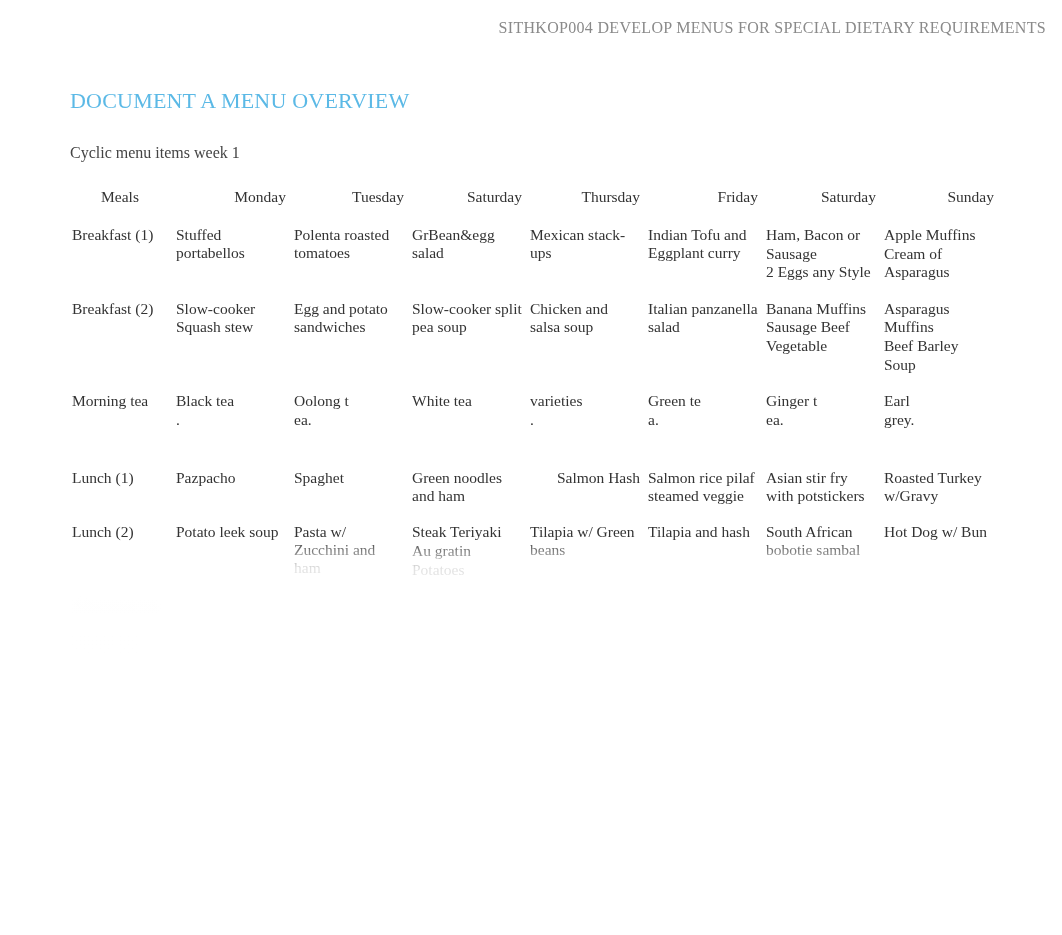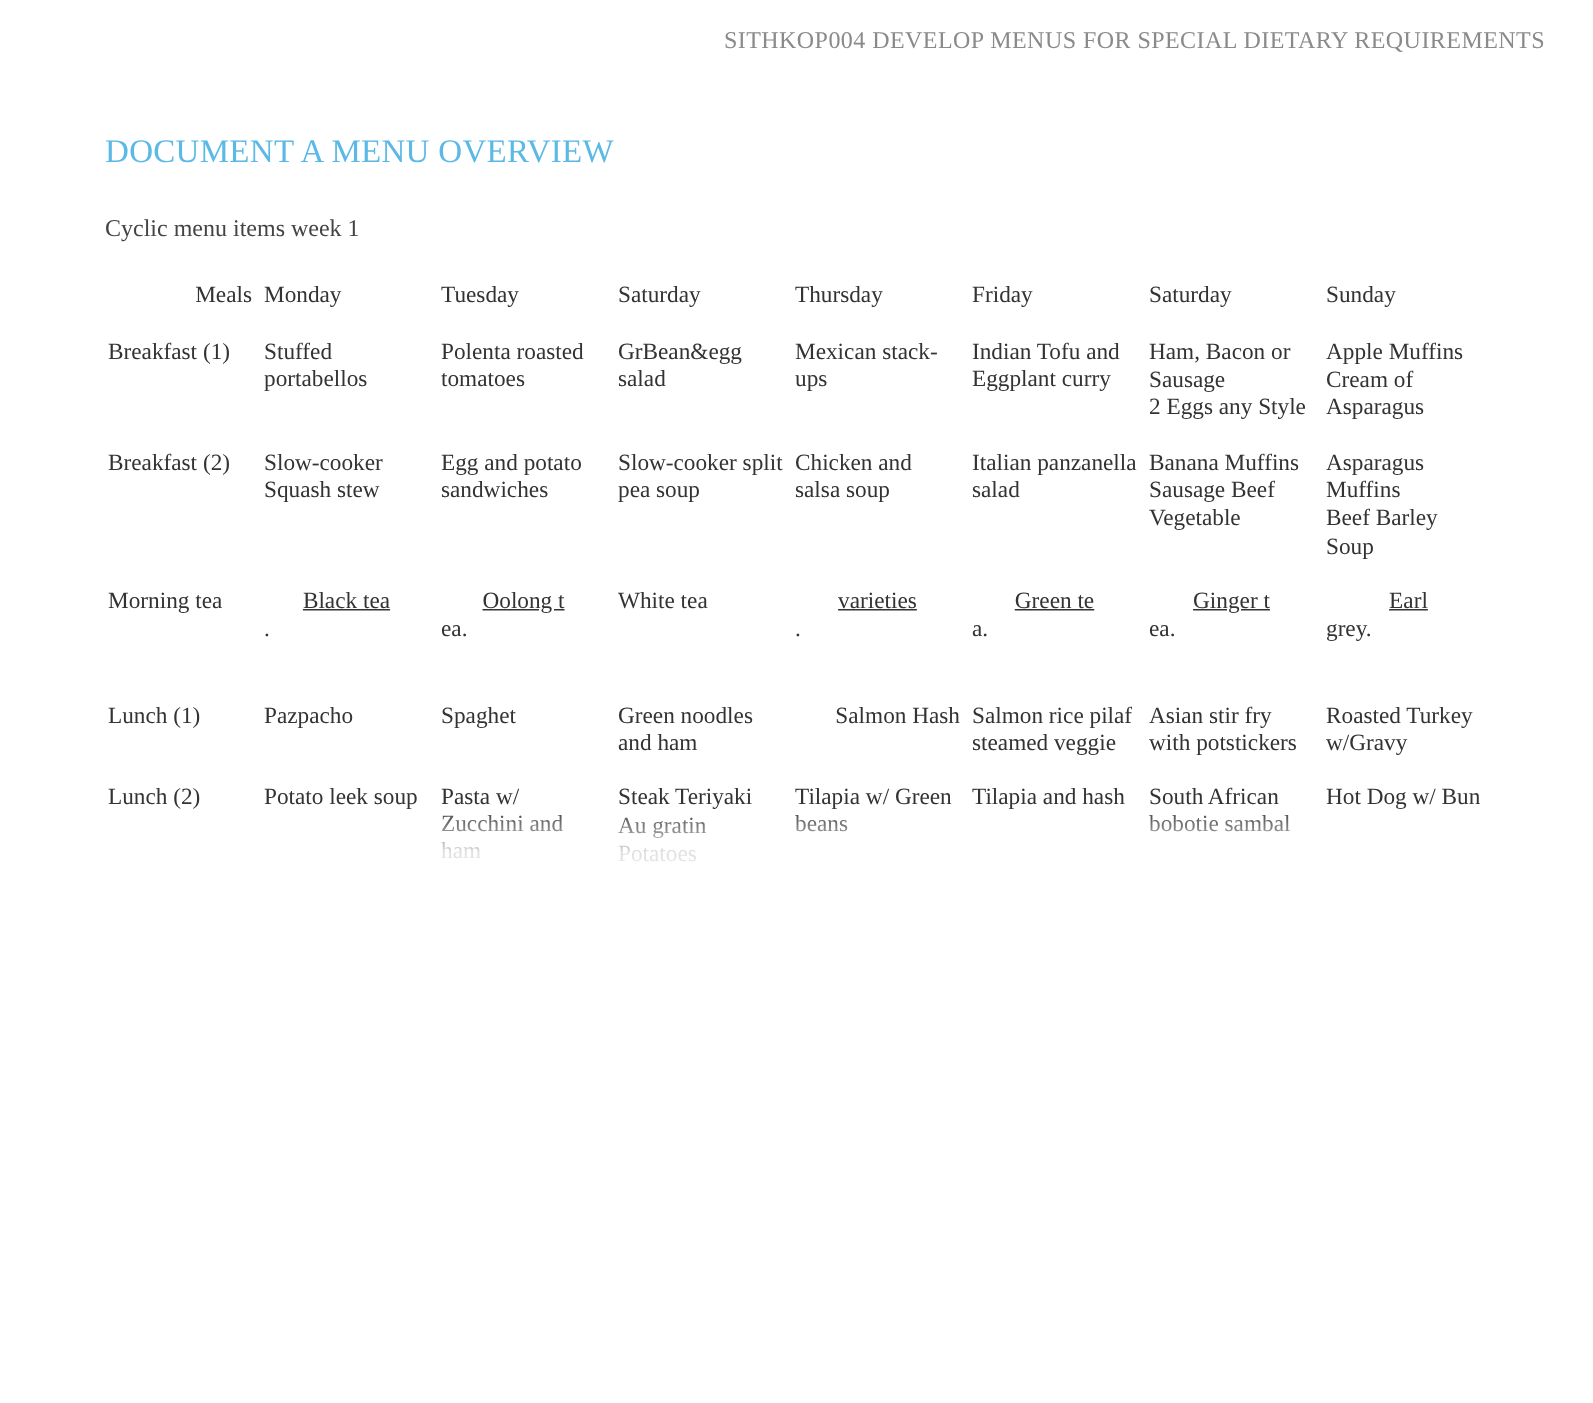--- a/index.html
+++ b/index.html
@@ -13,21 +13,21 @@
     position: relative;
     overflow: hidden;
   }
   .topbar {
     position: absolute;
     top: 0; left: 0; right: 0;
     height: 56px;
     display: flex;
     align-items: center;
     justify-content: flex-end;
-    padding: 0 32px;
+    padding: 0 16px;
     box-sizing: border-box;
   }
   .topbar .header-text {
     color: #8a8a8a;
     font-size: 16px;
     letter-spacing: 0.3px;
   }
   .content {
     position: relative;
     margin-top: 56px;
@@ -61,37 +61,36 @@
   }
   table.menu col.meals { width: 104px; }
   table.menu col.day   { width: 118px; }
   table.menu th, table.menu td {
     text-align: left;
     vertical-align: top;
     padding: 8px 6px 10px 2px;
   }
   table.menu thead th {
     font-weight: 400;
-    text-align: left;
+    text-align: right;
     padding-bottom: 12px;
   }
   table.menu thead th.mealshead {
-    text-align: right;
+    text-align: center;
   }
   table.menu td.rowlabel {
     white-space: nowrap;
   }
   .cell-line {
     display: block;
     line-height: 1.2;
   }
   .rj {
-    text-align: center;
+    text-align: left;
     display: block;
-    text-decoration: underline;
   }
   
   .fade {
     position: absolute;
     left: 0; right: 0;
     top: 538px;
     bottom: 0;
     pointer-events: none;
     background: linear-gradient(to bottom,
        rgba(255,255,255,0.0) 0px,

